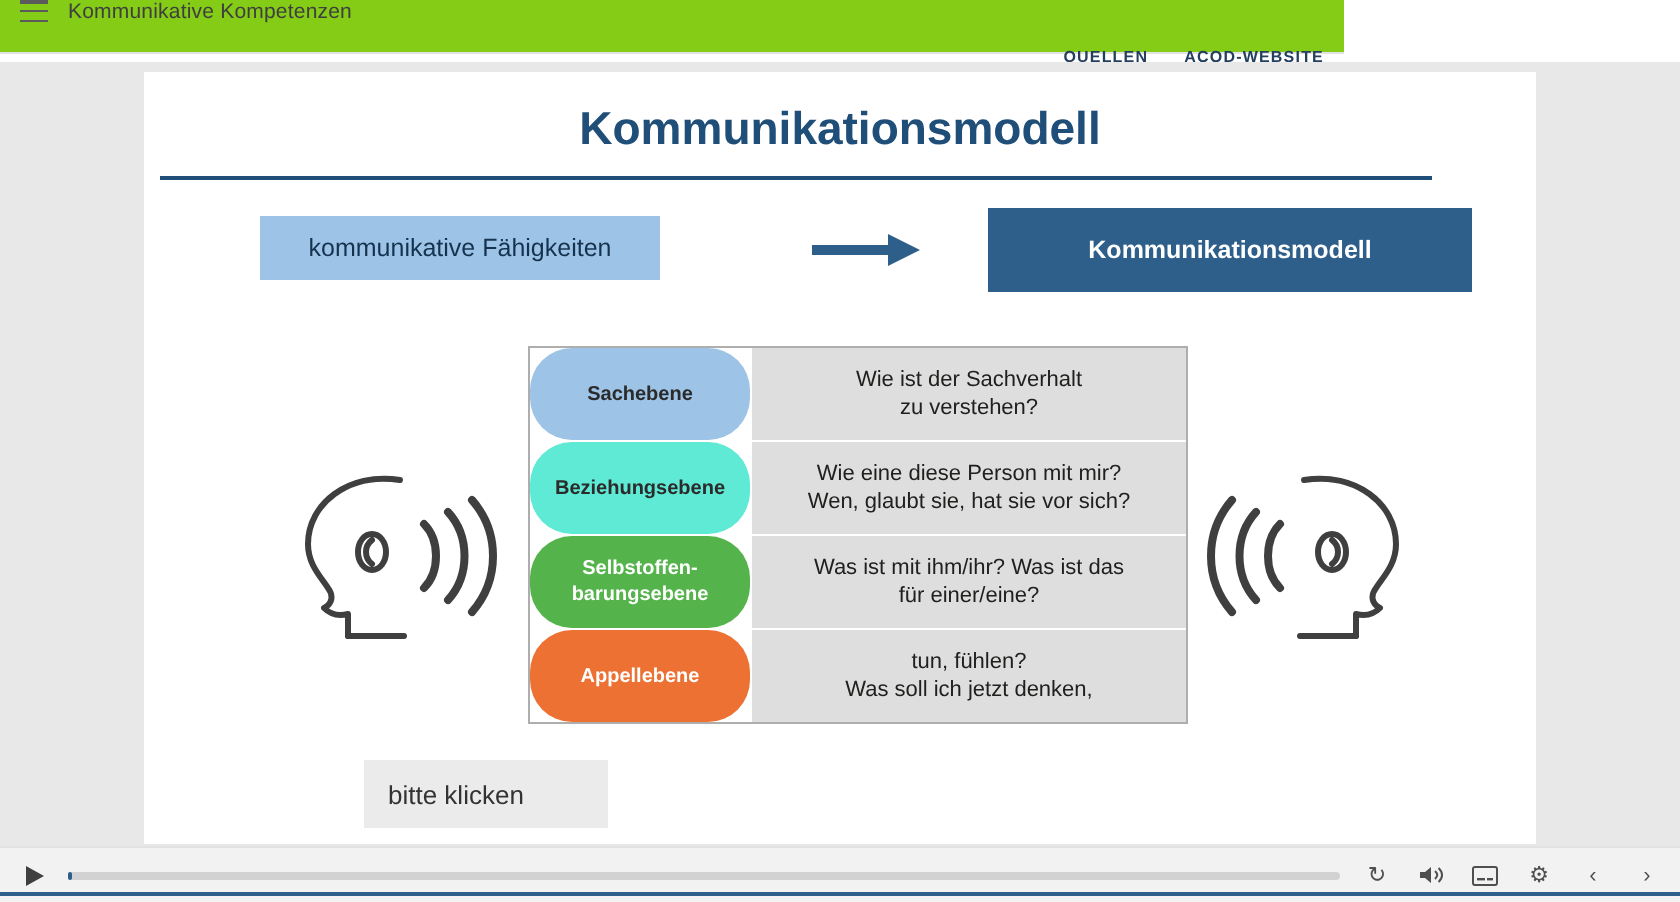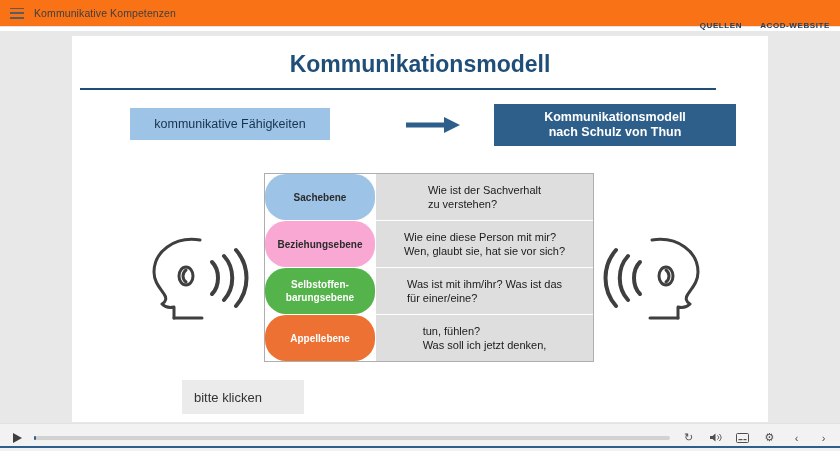--- a/index.html
+++ b/index.html
@@ -12,26 +12,26 @@
     height: 451px;
     font-family: "Liberation Sans", sans-serif;
     overflow: hidden;
     position: relative;
   }
 
   
   .topbar {
     position: absolute;
     top: 0; left: 0;
-    width: 840px;
+    width: 672px;
     height: 27px;
-    background: #f97316;
+    background: #84cc16;
     border-bottom: 1px solid #e2e2e2;
     display: flex;
-    align-items: center;
+    align-items: flex-start;
     box-sizing: border-box;
     padding: 0 10px;
   }
   .hamburger {
     width: 14px;
     height: 11px;
     display: flex;
     flex-direction: column;
     justify-content: space-between;
     margin-right: 10px;
@@ -159,29 +159,30 @@
     justify-content: center;
     text-align: center;
     font-size: 10px;
     font-weight: bold;
     color: #2b2b2b;
     line-height: 13px;
     box-sizing: border-box;
     border-radius: 21px;
   }
   .lvl.blue   { background: #9dc3e6; }
-  .lvl.yellow { background: #f9a8d4; }
+  .lvl.yellow { background: #5eead4; }
   .lvl.green  { background: #54b34a; color: #ffffff; }
   .lvl.orange { background: #ec7133; color: #ffffff; }
   .desc {
     flex: 1;
     background: #dedede;
     display: flex;
     align-items: center;
     justify-content: center;
+    text-align: center;
     font-size: 11px;
     color: #20201f;
     line-height: 14px;
     box-sizing: border-box;
     border-left: 1px solid #ffffff;
     padding: 0 6px;
   }
 
   
   .head { position: absolute; }
@@ -294,21 +295,20 @@
 
     <div class="box-left">kommunikative Fähigkeiten</div>
 
     <svg class="arrow" viewBox="0 0 60 22">
       <path d="M2 11 H42" stroke="#2e5f8a" stroke-width="5" fill="none"></path>
       <path d="M40 3 L56 11 L40 19 Z" fill="#2e5f8a"></path>
     </svg>
 
     <div class="box-right">
       <div>Kommunikationsmodell</div>
-      <div>nach Schulz von Thun</div>
     </div>
 
     <svg class="head head-left" width="110" height="100" viewBox="0 0 110 100">
       <g fill="none" stroke="#3f3f3f" stroke-width="3" stroke-linecap="round" stroke-linejoin="round">
         <path d="M60 14 C34 10 14 26 14 46 C14 56 20 62 24 68 C27 72 26 76 22 78 C26 82 30 82 34 81 L34 92"></path>
         <path d="M34 92 L62 92"></path>
         <ellipse cx="46" cy="50" rx="7" ry="9"></ellipse>
         <path d="M46 44 C42 47 42 53 46 56"></path>
       </g>
       <g fill="none" stroke="#3f3f3f" stroke-width="4" stroke-linecap="round">

